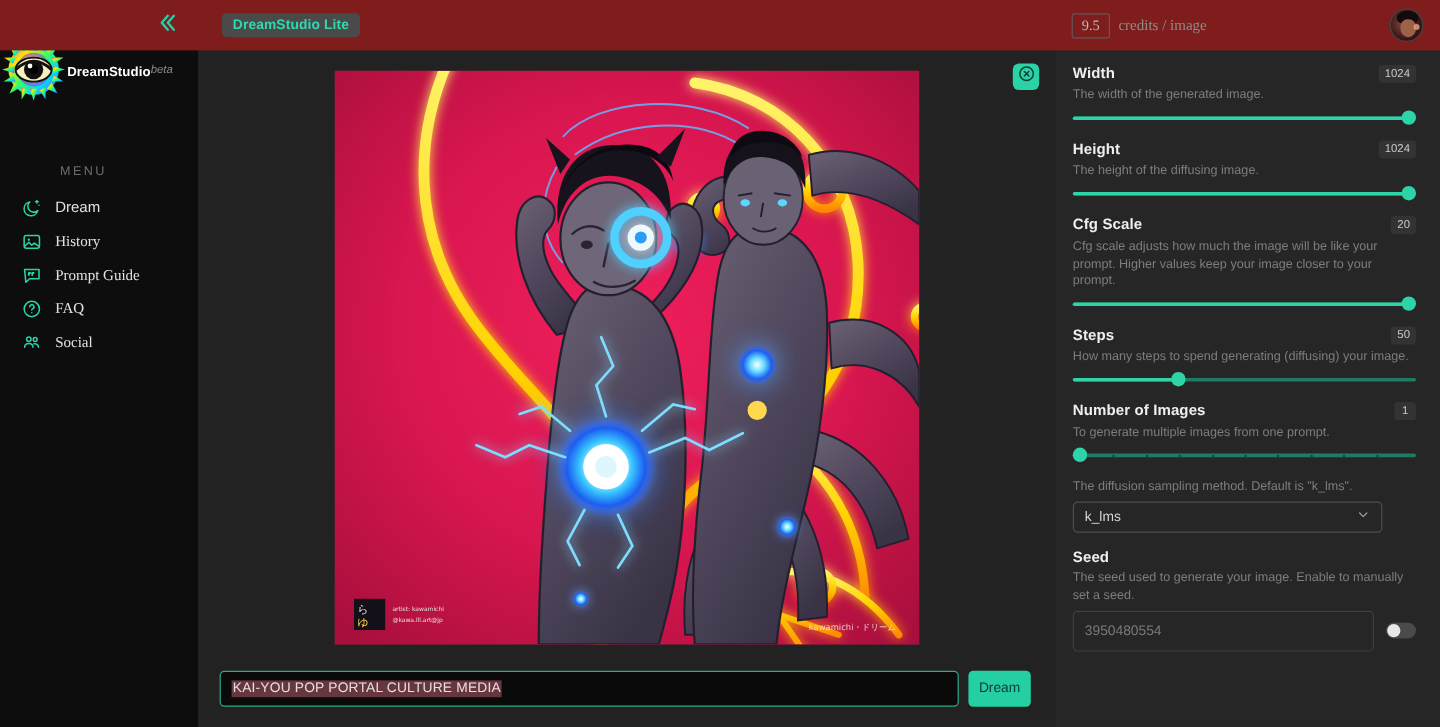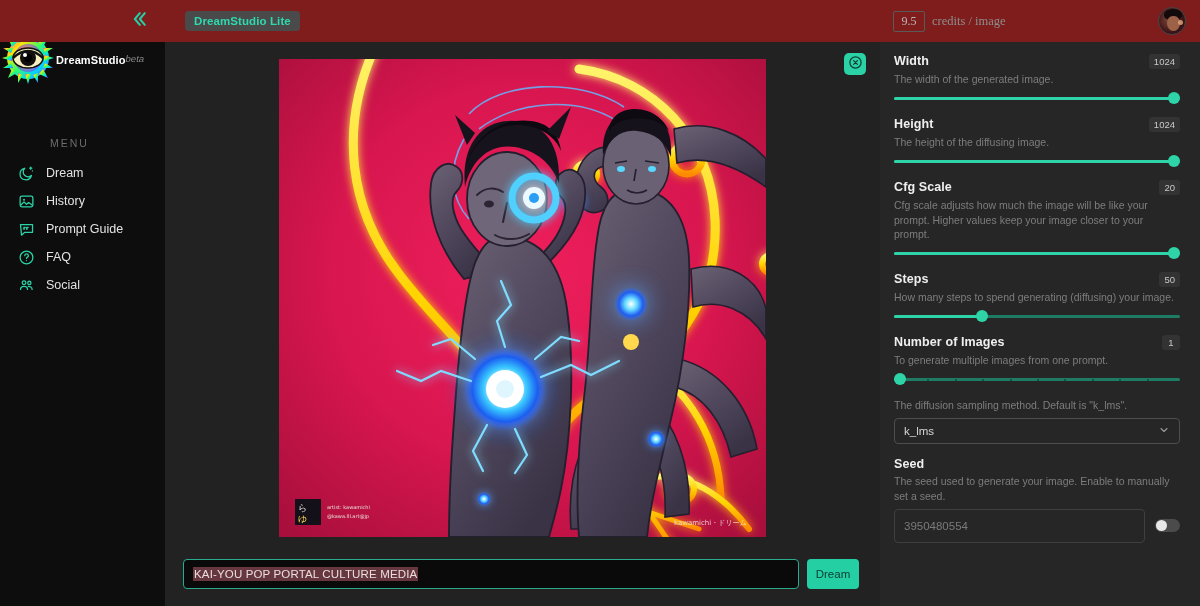--- a/index.html
+++ b/index.html
@@ -83,21 +83,21 @@
   .menu-label {
     color: #6d6d6d; font-size: 10.5px; letter-spacing: 2px;
     margin: 27px 0 10px 18px;
     padding-left: 32px;
   }
   .menu-item {
     display: flex; align-items: center; gap: 11px;
     height: 28px; padding-left: 18px; margin-bottom: 0;
     cursor: pointer;
   }
-  .menu-item + .menu-item { margin-top: 0px; }
+  .menu-item + .menu-item { margin-top: 0px; font-family: Liberation Serif, serif; }
   .menu-item .mi-icon {
     width: 17px; height: 17px; color: #2bd3a7;
     display: flex; align-items: center; justify-content: center; flex: 0 0 17px;
   }
   .menu-item .mi-icon svg { width: 17px; height: 17px; }
   .menu-item .mi-label { color: #e2e2e2; font-size: 12.5px; }
   .menu-list { display: flex; flex-direction: column; gap: 0px; }
   .menu-item { height: 28px; }
 
   
@@ -176,21 +176,21 @@
   }
   .slider .knob {
     position: absolute; top: 0px; width: 12px; height: 12px;
     border-radius: 50%; background: #2ed3a7; cursor: pointer;
   }
   .slider .tick {
     position: absolute; top: 5.5px; width: 2px; height: 2px;
     background: #0f4a3b; border-radius: 50%;
   }
   .select-box {
-    width: 286px; height: 26px; background: #262626;
+    width: 258px; height: 26px; background: #262626;
     border: 1px solid #4d4d4d; border-radius: 4px;
     display: flex; align-items: center; justify-content: space-between;
     padding: 0 9px; cursor: pointer;
   }
   .select-box .sel-val { color: #d6d6d6; font-size: 11.5px; }
   .select-box svg { width: 12px; height: 12px; color: #9a9a9a; }
   .seed-row { display: flex; align-items: center; gap: 10px; }
   .seed-input {
     width: 252px; height: 25px; background: #262626;
     border: 1px solid #3f3f3f; border-radius: 4px;

